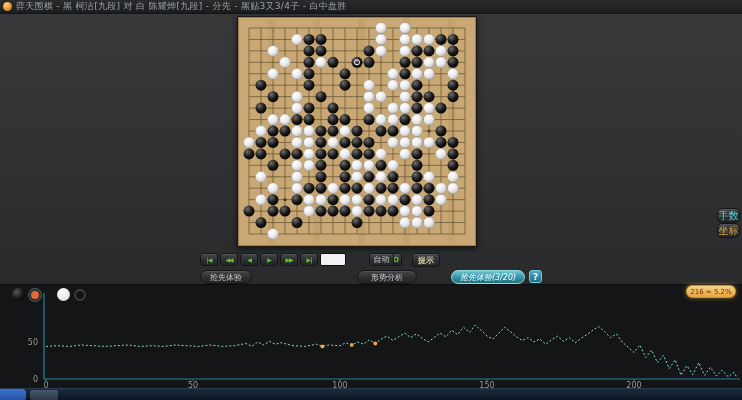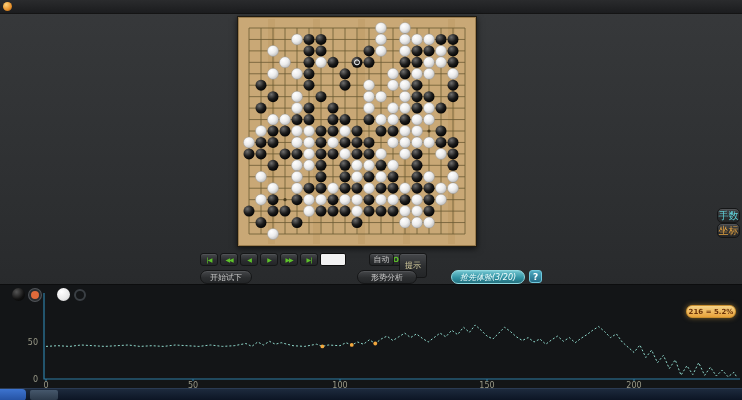--- a/index.html
+++ b/index.html
@@ -25,21 +25,21 @@
   .btn { position:absolute; display:flex; align-items:center; justify-content:center;
          background:linear-gradient(180deg,#45474a,#2c2e30 55%,#232527);
          border:1px solid #151617; border-radius:3px; color:#c8c8c8;
          font-size:8px; cursor:default; box-shadow:inset 0 1px 0 rgba(255,255,255,.08); }
   .nav-btn { width:18px; height:13px; top:253px; color:#5ec42a; font-size:6px; font-weight:bold; letter-spacing:-1px; }
   .move-input { position:absolute; left:320px; top:253px; width:26px; height:13px;
                 background:#f2f2f2; border:1px solid #0e0e0e; border-radius:2px;
                 font-size:8px; color:#222; text-align:center; }
   .go-btn { left:348px; top:253px; width:18px; height:13px; color:#5ec42a; font-weight:bold; font-size:7px;margin-left:36px; }
   .auto-btn { left:369px; top:253px; width:25px; height:13px; }
-  .hint-btn { left:399px; top:253px; width:28px; height:25px; color:#d8d0a0; }
+  .hint-btn { left:412px; top:253px; width:28px; height:14px; color:#d8d0a0;font-weight:bold; }
   .pill { border-radius:7px; }
   .trial-btn { left:200px; top:270px; width:52px; height:14px; }
   .analysis-btn { left:357px; top:270px; width:60px; height:14px; }
   .ai-btn { left:451px; top:270px; width:74px; height:14px; border-radius:7px;
             background:linear-gradient(180deg,#6fc4cf,#2f8fa0 60%,#25707e);
             border:1px solid #8fd8e0; color:#f2feff; font-size:8px;font-style:italic; }
   .help-btn { left:529px; top:270px; width:13px; height:13px; border-radius:3px;
               background:linear-gradient(180deg,#4aa8c0,#256e88); border:1px solid #6fc8dc;
               color:#fff; font-weight:bold; font-size:9px; }
   .side-btn { width:23px; height:15px; border-radius:5px; font-size:10px; }
@@ -50,42 +50,43 @@
   .graph-panel { position:absolute; left:0; top:284px; width:742px; height:104px;
                  background:#131517; border-top:1px solid #0c0d0e; }
   .legend { position:absolute; left:12px; top:3px; display:flex; align-items:center; gap:4px; }
   .stone-dot { width:13px; height:13px; border-radius:50%; }
   .stone-black { background:radial-gradient(circle at 35% 30%,#555,#111 60%,#000); }
   .stone-white { background:radial-gradient(circle at 35% 30%,#fff,#e8e8e8 60%,#c4c4c4); }
   .radio { width:12px; height:12px; border-radius:50%; border:2px solid #3a3f44; }
   .radio.on  { background:#e06a3a; border-color:#2a2d30; box-shadow:0 0 0 1px #505458; }
   .radio.off { background:transparent; }
   .legend-gap { width:8px; }
-  .wr-tooltip { position:absolute; left:686px; top:20px; width:50px; height:13px;
+  .wr-tooltip { position:absolute; left:686px; top:0; width:50px; height:13px;
                 border-radius:6px; background:linear-gradient(180deg,#f6d489,#e8a23a);
-                border:1px solid #c98f2f; color:#6a3208; font-size:7px; font-weight:bold;
+                border:1px solid #c98f2f; color:#6a3208; font-size:7px; font-weight:normal;
                 display:flex; align-items:center; justify-content:center;
                 box-shadow:0 0 5px rgba(240,180,70,.5); }
   .chart-svg { position:absolute; left:0; top:0; }
 
   
   .taskbar { position:absolute; left:0; top:388px; width:742px; height:12px;
              background:linear-gradient(180deg,#1d2a3d,#0c1524); border-top:1px solid #2a3a52; }
   .start-btn { position:absolute; left:0; top:0; width:26px; height:12px;
                background:linear-gradient(180deg,#3d74d0,#2450a0); border-radius:0 4px 4px 0; }
   .task-item { position:absolute; left:30px; top:1px; width:28px; height:10px;
                background:linear-gradient(180deg,#46586c,#2c3a4a); border-radius:2px; }
 </style>
 </head>
 <body>
 
 <div class="screen">
 
   <div class="titlebar">
     <div class="app-icon"></div>
+    <div class="title-text">弈天围棋 - 黑 柯洁[九段] 对 白 陈耀烨[九段] - 分先 - 黑贴3又3/4子 - 白中盘胜</div>
   </div>
 
   <div class="board-wrap">
     <svg id="board-svg" width="238" height="229">
         <defs>
           <radialGradient id="gb" cx="35%" cy="30%" r="75%">
             <stop offset="0%" stop-color="#6e6e6e"></stop>
             <stop offset="55%" stop-color="#1d1d1d"></stop>
             <stop offset="100%" stop-color="#000"></stop>
           </radialGradient>
@@ -351,21 +352,21 @@
   <div class="btn nav-btn" style="left:220px">◀◀</div>
   <div class="btn nav-btn" style="left:240px">◀</div>
   <div class="btn nav-btn" style="left:260px">▶</div>
   <div class="btn nav-btn" style="left:280px">▶▶</div>
   <div class="btn nav-btn" style="left:300px">▶|</div>
   <input class="move-input" value="" style="">
   <div class="btn go-btn">GO</div>
   <div class="btn auto-btn">自动</div>
   <div class="btn hint-btn">提示</div>
 
-  <div class="btn pill trial-btn">开始试下</div>
+  <div class="btn pill trial-btn">抢先体验</div>
   <div class="btn pill analysis-btn">形势分析</div>
   <div class="btn ai-btn">抢先体验(3/20)</div>
   <div class="btn help-btn">?</div>
 
   <div class="graph-panel">
     <svg id="chart-svg" class="chart-svg" width="742" height="104">
         <path d="M 44 8 L 44 94 L 740 94" fill="none" stroke="#2e7fa6" stroke-width="1.2"></path>
         <text x="38" y="60" fill="#9a9a88" font-size="8" text-anchor="end" font-family="DejaVu Sans, sans-serif">50</text>
         <text x="38" y="97" fill="#9a9a88" font-size="8" text-anchor="end" font-family="DejaVu Sans, sans-serif">0</text>
         <line x1="46" y1="94" x2="46" y2="96" stroke="#2e7fa6" stroke-width="1"></line>

